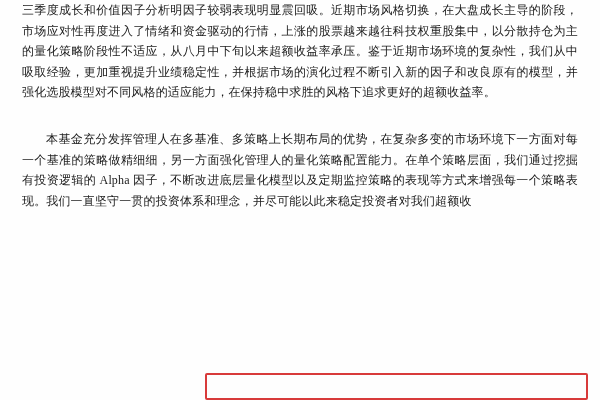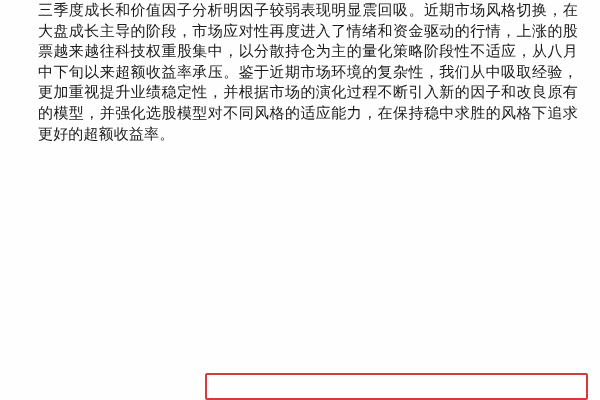--- a/index.html
+++ b/index.html
@@ -19,22 +19,22 @@
     height: 400px;
     background: #fefefe;
     box-sizing: border-box;
     padding: 0 22px;
     overflow: hidden;
   }
   .doc-body {
     padding-top: 0;
   }
   p.para {
-    margin: 0 0 0 16px;
-    font-size: 15px;
+    margin: 0 0 0 0;
+    font-size: 12px;
     line-height: 20.6px;
     color: #1a1a1a;
     text-align: justify;
     text-justify: inter-ideograph;
     letter-spacing: 0.15px;
   }
   p.para.indent {
     text-indent: 2em;
   }
   .gap-md { height: 13px; }
@@ -61,17 +61,18 @@
 <div class="page">
   <div class="doc-body">
 
     <p class="para clipped-top">三季度成长和价值因子分析明因子较弱表现明显震回吸。近期市场风格切换，在大盘成长主导的阶段，市场应对性再度进入了情绪和资金驱动的行情，上涨的股票越来越往科技权重股集中，以分散持仓为主的量化策略阶段性不适应，从八月中下旬以来超额收益率承压。鉴于近期市场环境的复杂性，我们从中吸取经验，更加重视提升业绩稳定性，并根据市场的演化过程不断引入新的因子和改良原有的模型，并强化选股模型对不同风格的适应能力，在保持稳中求胜的风格下追求更好的超额收益率。</p>
 
     <div class="gap-md"></div>
 
 
     <div class="gap-md"></div>
 
+    <p class="para indent">本基金充分发挥管理人在多基准、多策略上长期布局的优势，在复杂多变的市场环境下一方面对每一个基准的策略做精细细，另一方面强化管理人的量化策略配置能力。在单个策略层面，我们通过挖掘有投资逻辑的 Alpha 因子，不断改进底层量化模型以及定期监控策略的表现等方式来增强每一个策略表现。我们一直坚守一贯的投资体系和理念，并尽可能以此来稳定投资者对我们超额收</p>
 
   </div>
 
   <div class="highlight-box"></div>
 </div>
 
 </body></html>

